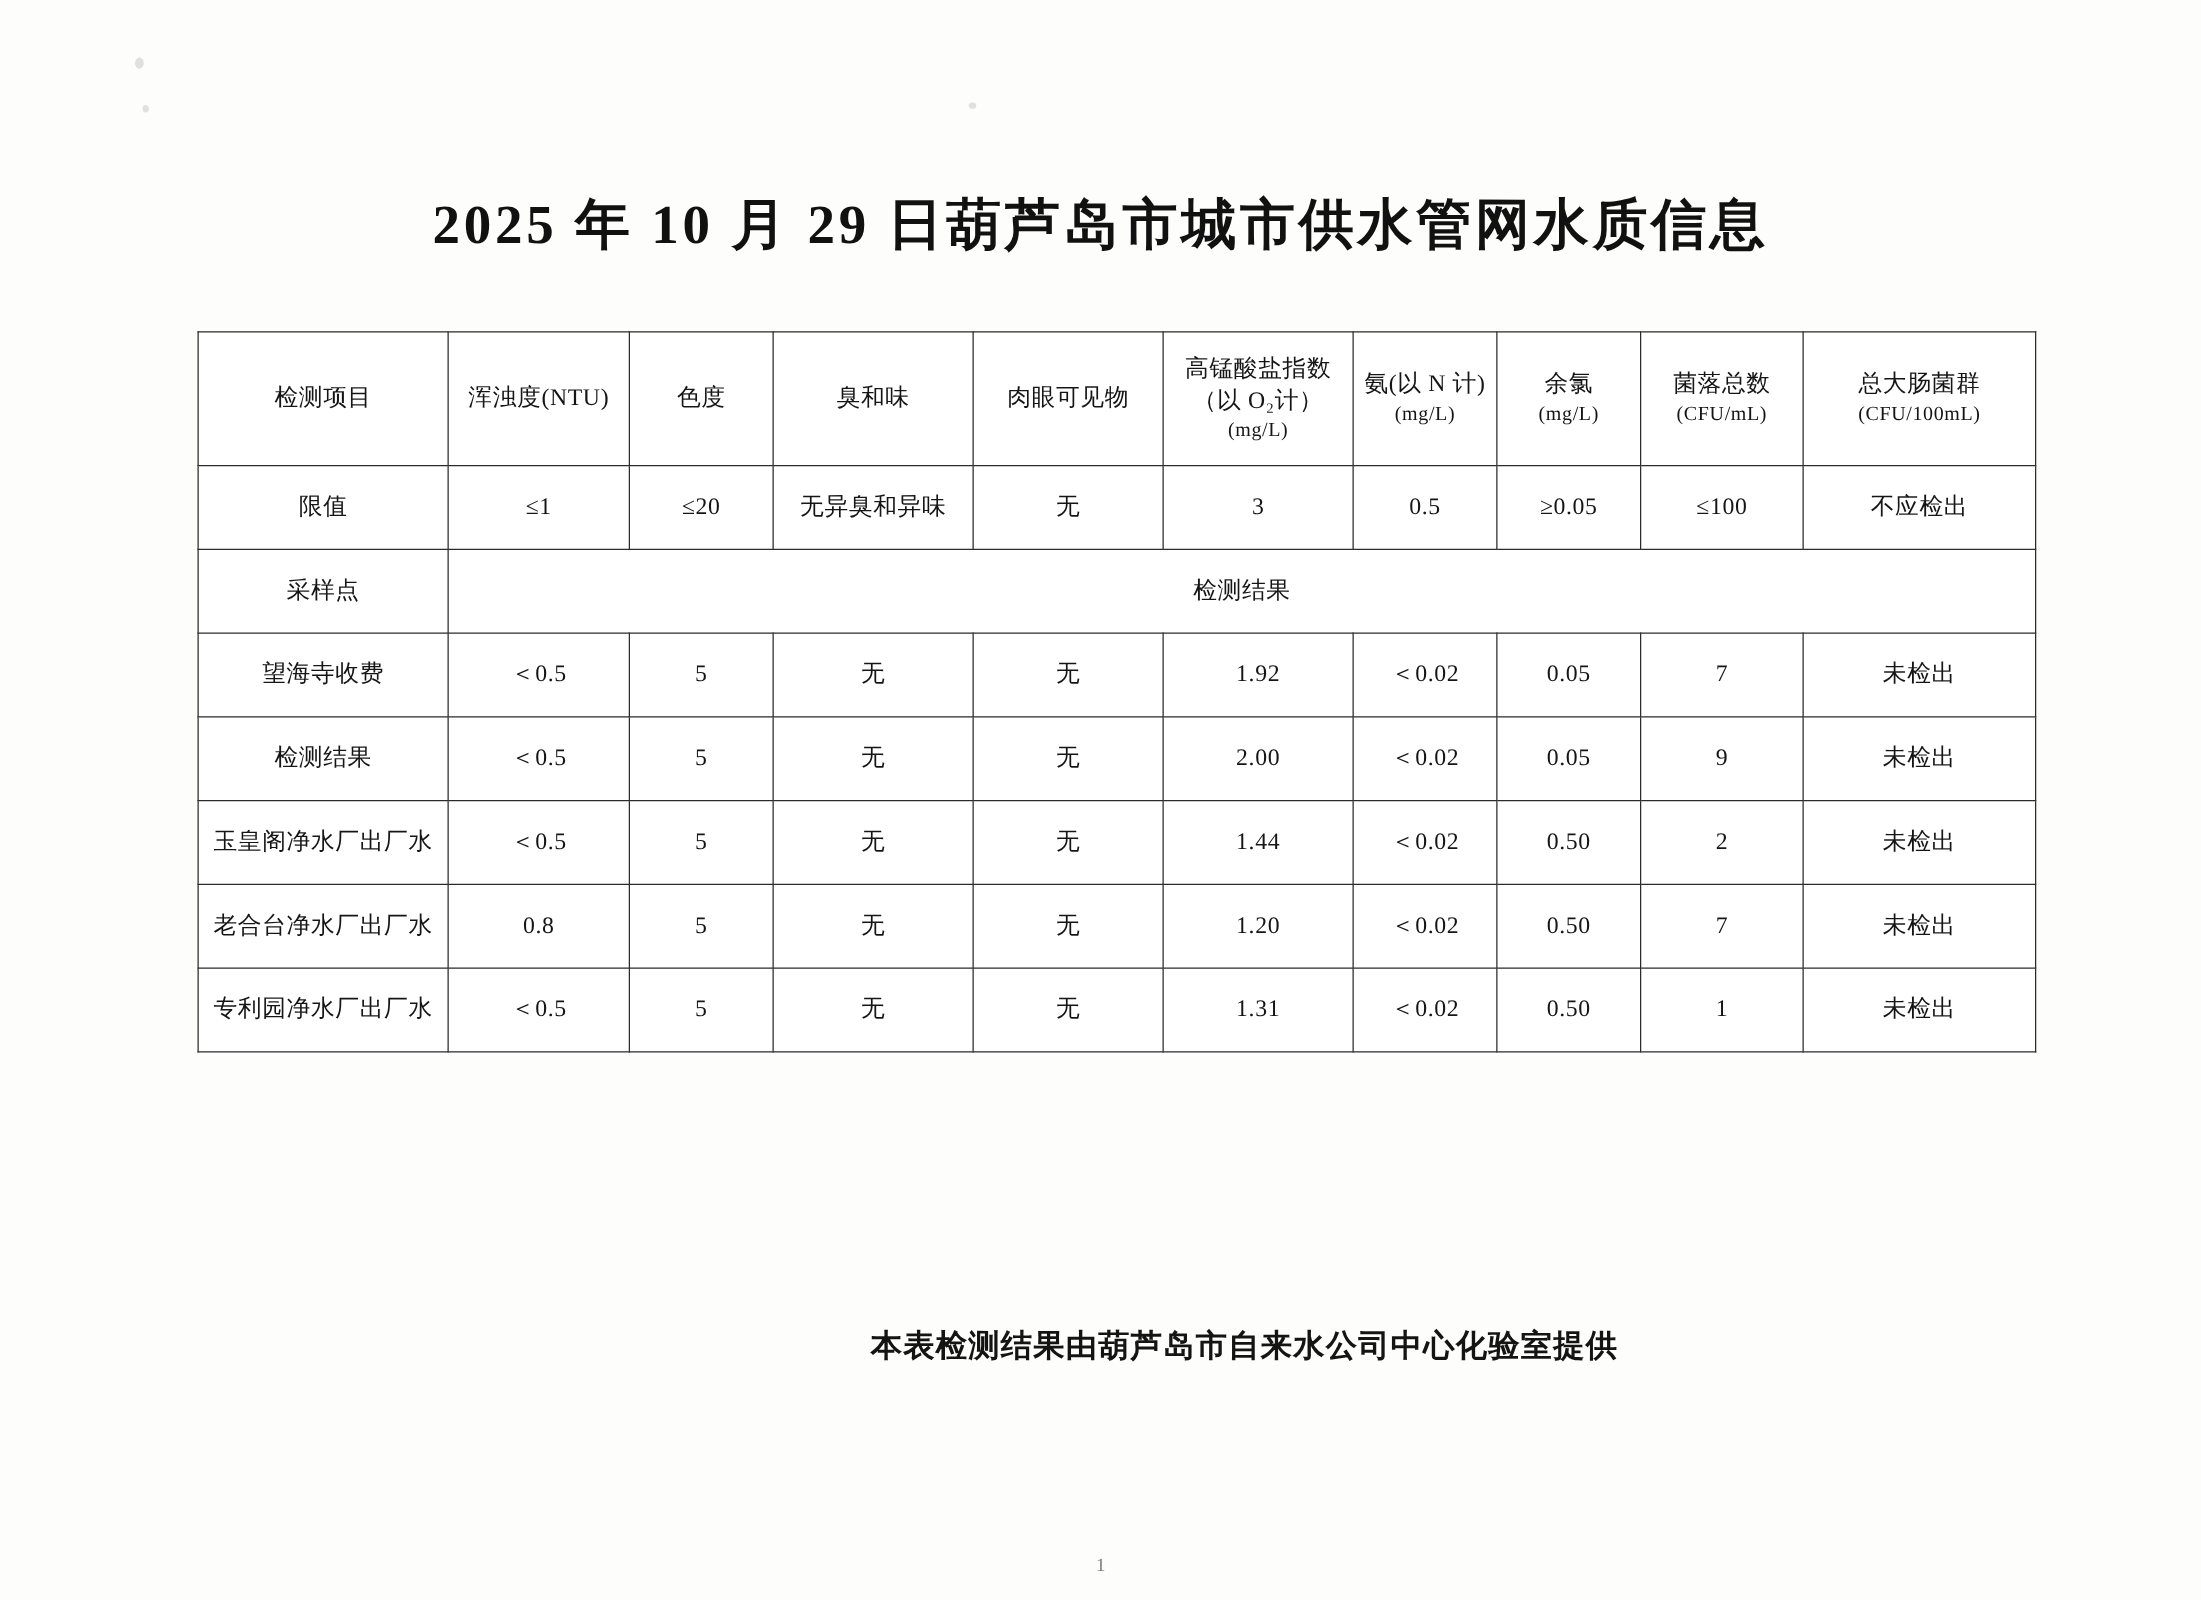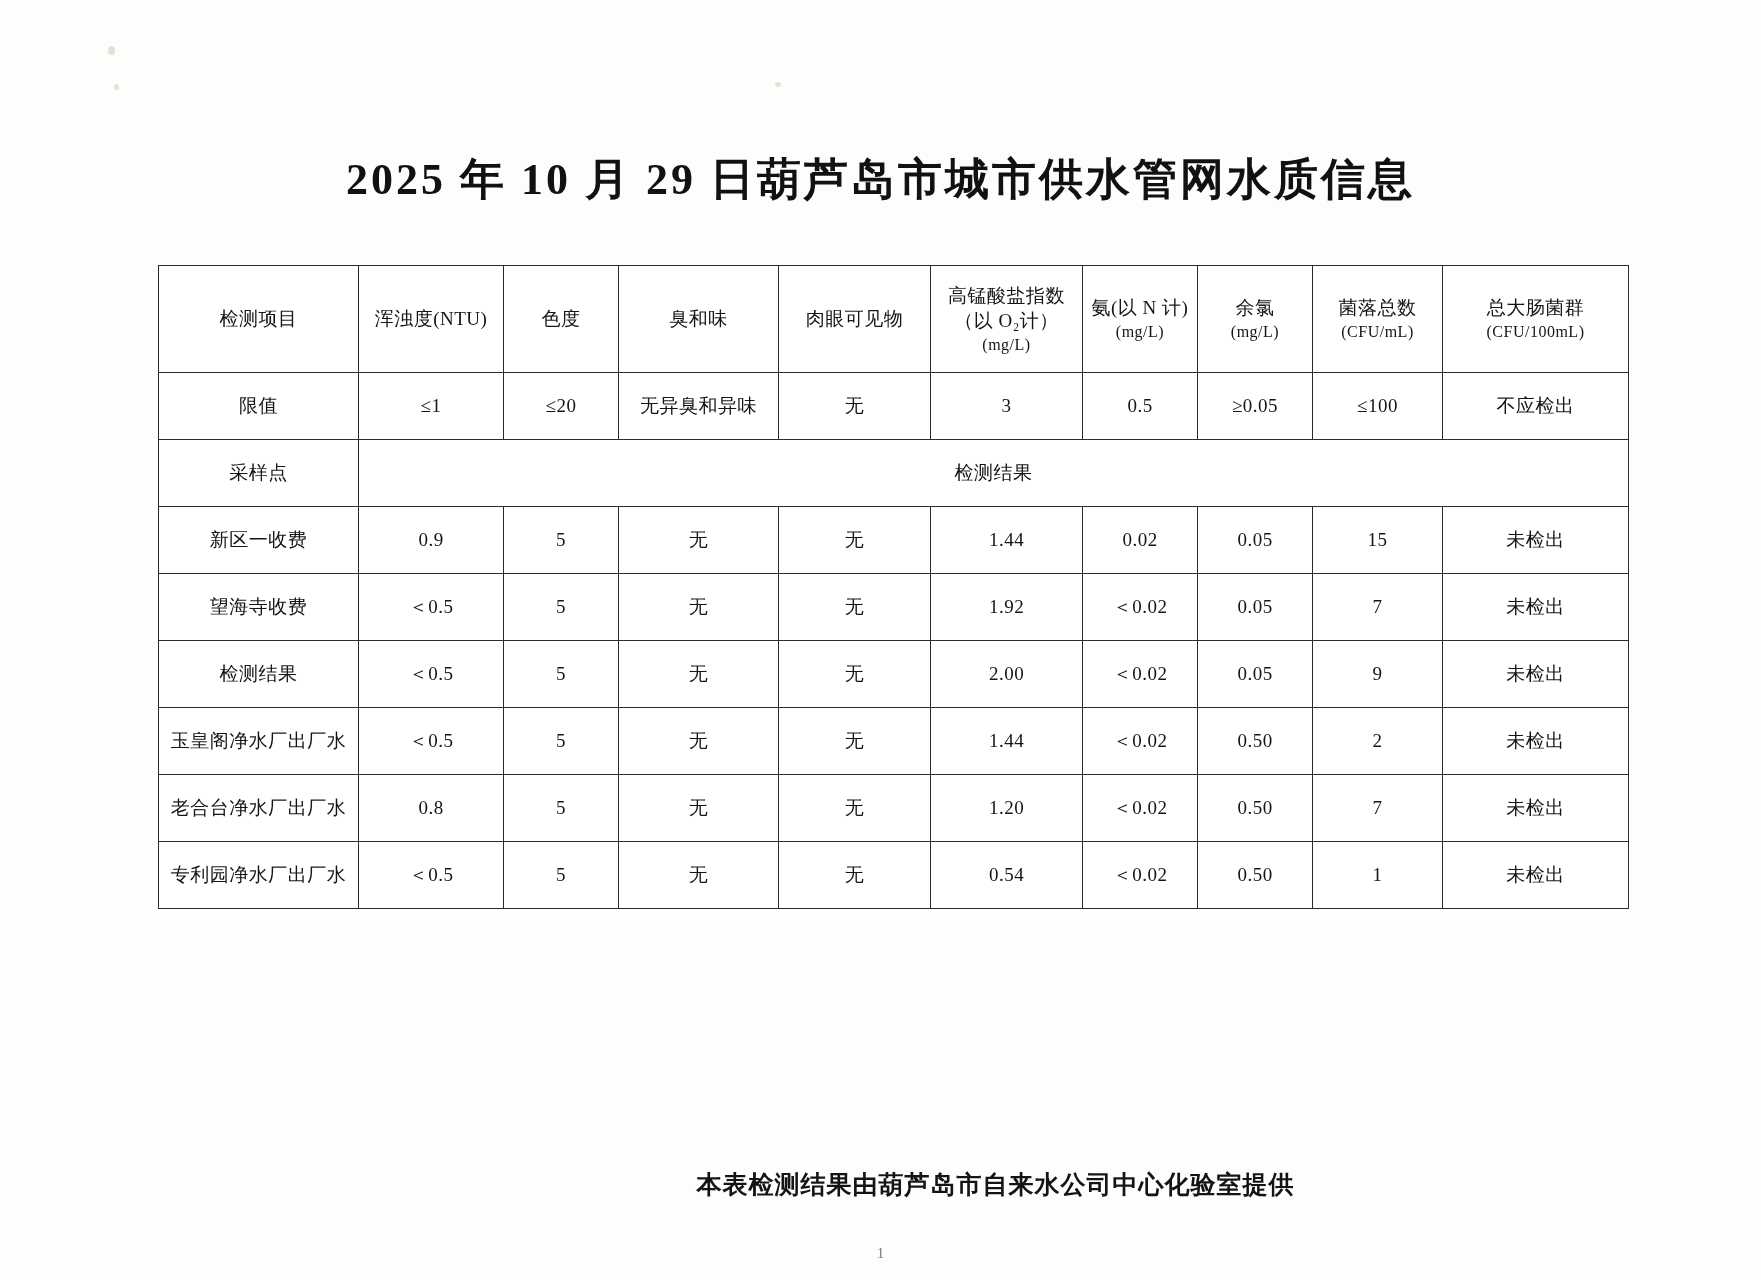--- a/index.html
+++ b/index.html
@@ -76,21 +76,21 @@
   .col-nh3   { width: 115px; }
   .col-cl    { width: 115px; }
   .col-cfu   { width: 130px; }
   .col-coli  { width: 186px; }
 
   .mini { font-size: 16px; }
   .stack-line { display: block; }
 
   .footer-note {
     position: absolute;
-    top: 1168px;
+    top: 1060px;
     left: 0;
     width: 100%;
     text-align: center;
     font-size: 25px;
     font-weight: bold;
     letter-spacing: 1px;
     color: #141414;
     padding-left: 230px;
     box-sizing: border-box;
   }
@@ -171,32 +171,20 @@
           <td>≤100</td>
           <td>不应检出</td>
         </tr>
 
         <tr class="sp-row">
           <td>采样点</td>
           <td colspan="9">检测结果</td>
         </tr>
 
 
-        <tr class="data-row">
-          <td>新区一收费</td>
-          <td>0.9</td>
-          <td>5</td>
-          <td>无</td>
-          <td>无</td>
-          <td>1.44</td>
-          <td>0.02</td>
-          <td>0.05</td>
-          <td>15</td>
-          <td>未检出</td>
-        </tr>
 
         <tr class="data-row">
           <td>望海寺收费</td>
           <td>＜0.5</td>
           <td>5</td>
           <td>无</td>
           <td>无</td>
           <td>1.92</td>
           <td>＜0.02</td>
           <td>0.05</td>
@@ -243,21 +231,21 @@
           <td>未检出</td>
         </tr>
 
 
         <tr class="data-row">
           <td>专利园净水厂出厂水</td>
           <td>＜0.5</td>
           <td>5</td>
           <td>无</td>
           <td>无</td>
-          <td>0.54</td>
+          <td>1.31</td>
           <td>＜0.02</td>
           <td>0.50</td>
           <td>1</td>
           <td>未检出</td>
         </tr>
       </tbody>
     </table>
   </div>
 
   <div class="footer-note">本表检测结果由葫芦岛市自来水公司中心化验室提供</div>

